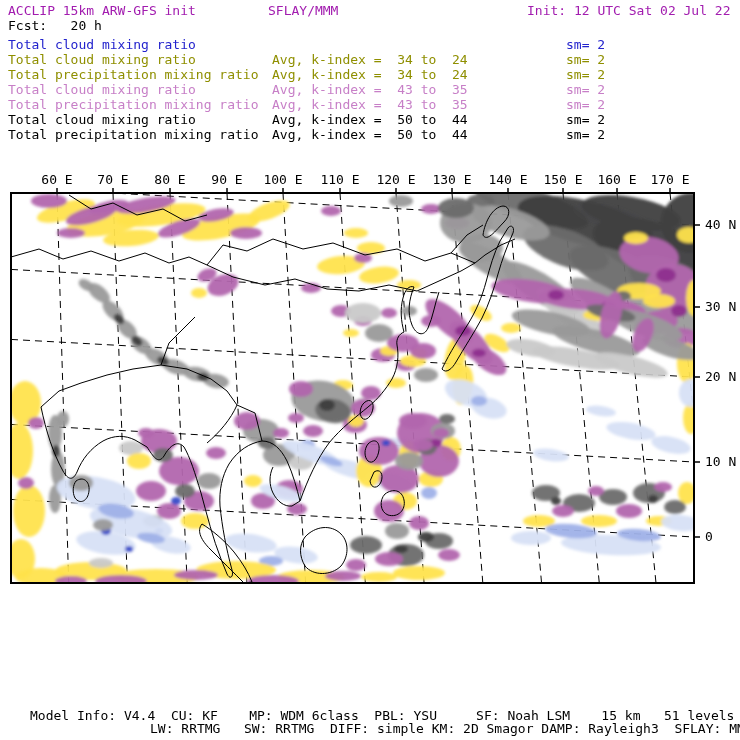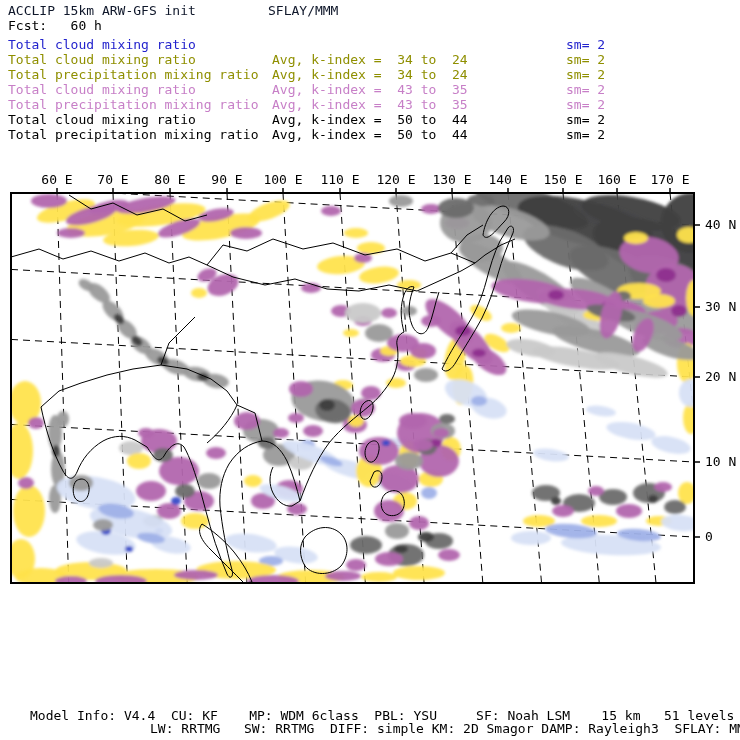--- a/index.html
+++ b/index.html
@@ -17,26 +17,27 @@
   #map-svg{position:absolute;left:0;top:0;}
   .footer-line{position:absolute;font-size:13px;line-height:13px;white-space:pre;color:#000;}
   #footer1{left:30px;top:709px;}
   #footer2{left:150px;top:722px;}
 </style>
 </head>
 <body>
 
 <div class="page">
 
-  <div class="hrow r1" style="color: #0f172a;">
+  <div class="hrow r1" style="color: #a21caf;">
     <span class="c1">ACCLIP 15km ARW-GFS init</span>
     <span class="c2">SFLAY/MMM</span>
+    <span class="c3">Init: 12 UTC Sat 02 Jul 22</span>
   </div>
   <div class="hrow r2" style="color: rgb(0, 0, 0);">
-    <span class="c1">Fcst:   60 h</span>
+    <span class="c1">Fcst:   20 h</span>
   </div>
   <div class="hrow r3" style="color: rgb(35, 35, 205);">
     <span class="c1">Total cloud mixing ratio</span>
     <span class="c3">sm= 2</span>
   </div>
   <div class="hrow r4" style="color: rgb(143, 143, 0);">
     <span class="c1">Total cloud mixing ratio</span>
     <span class="c2">Avg, k-index =  34 to  24</span>
     <span class="c3">sm= 2</span>
   </div>

